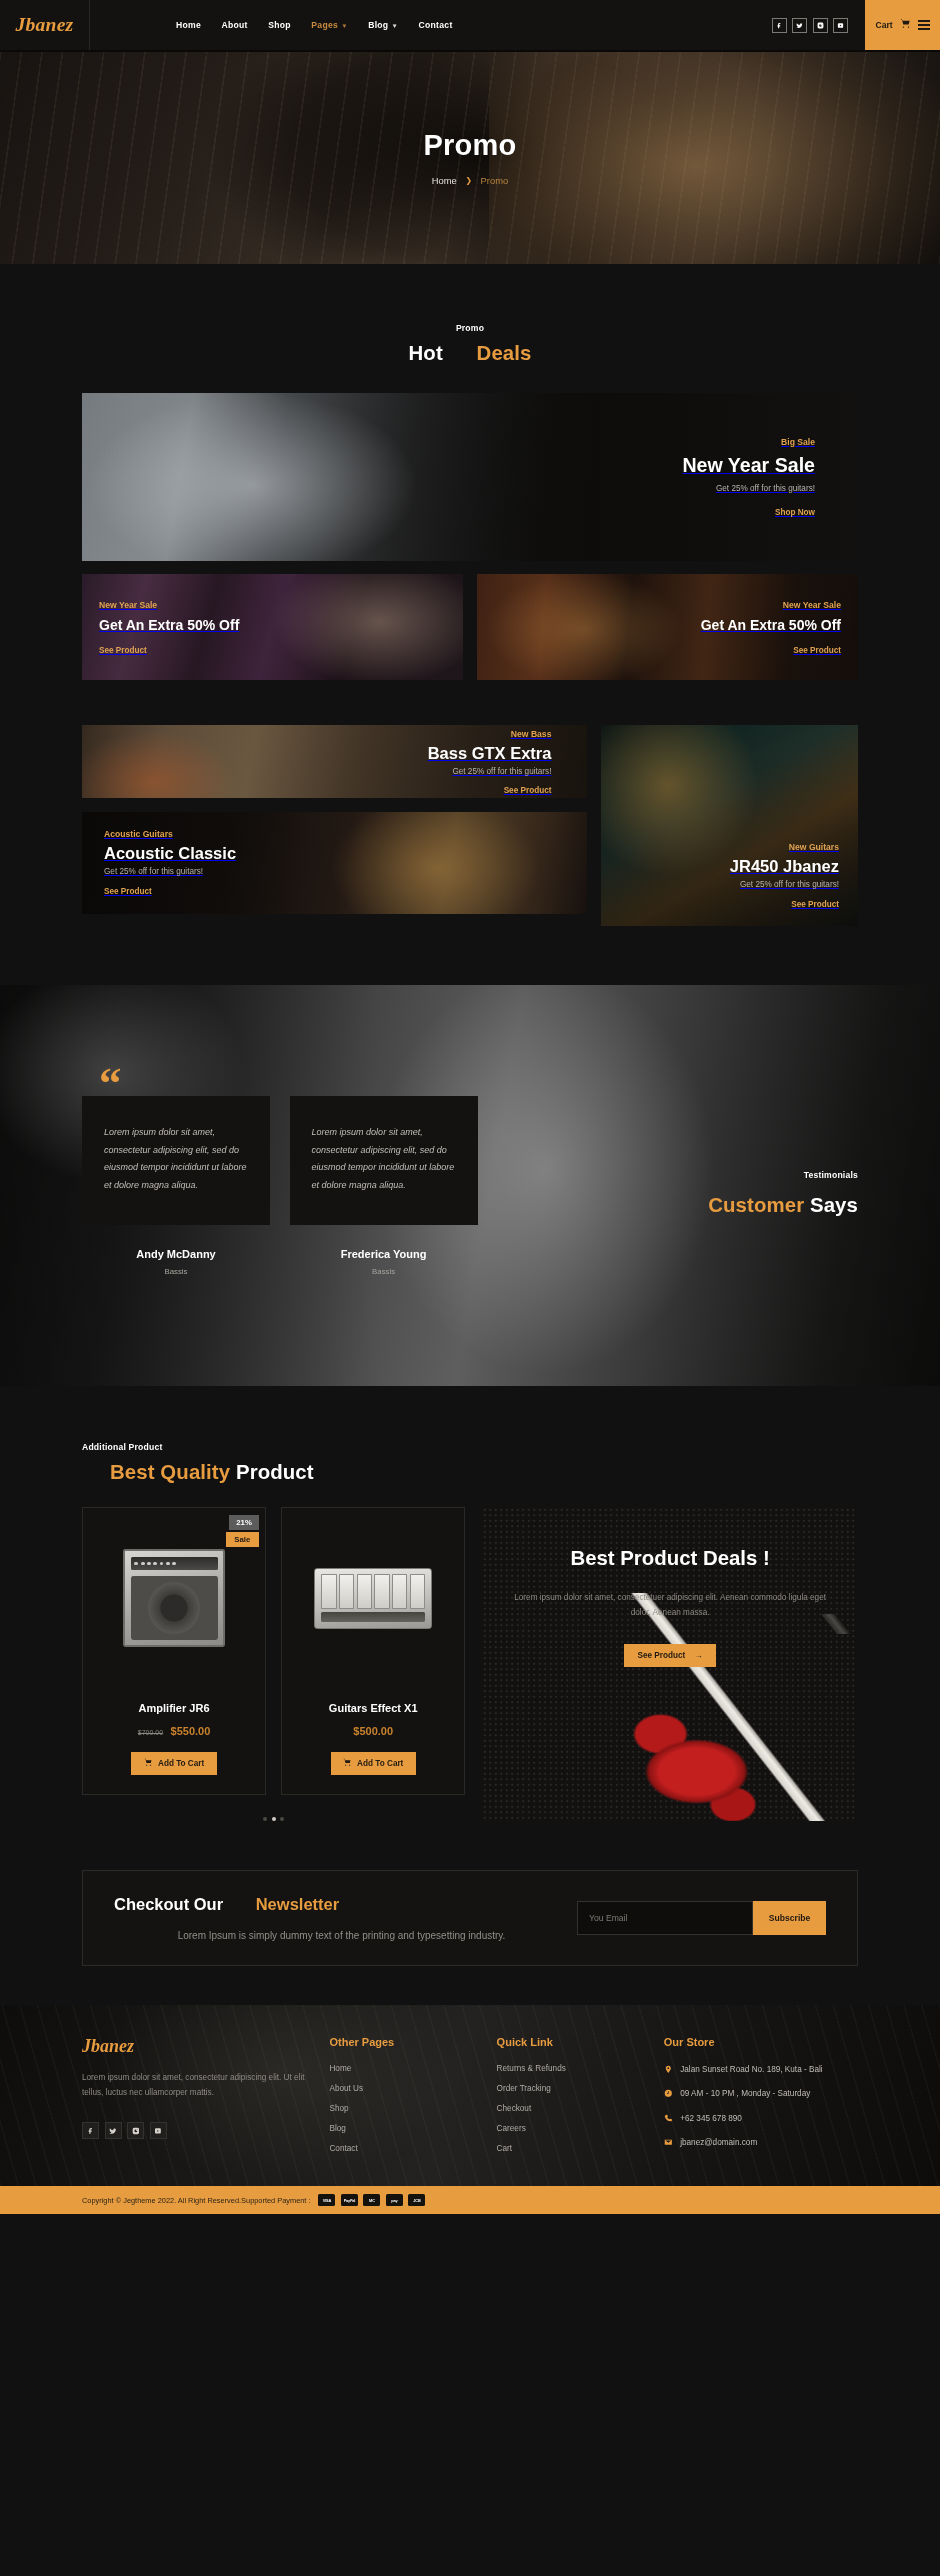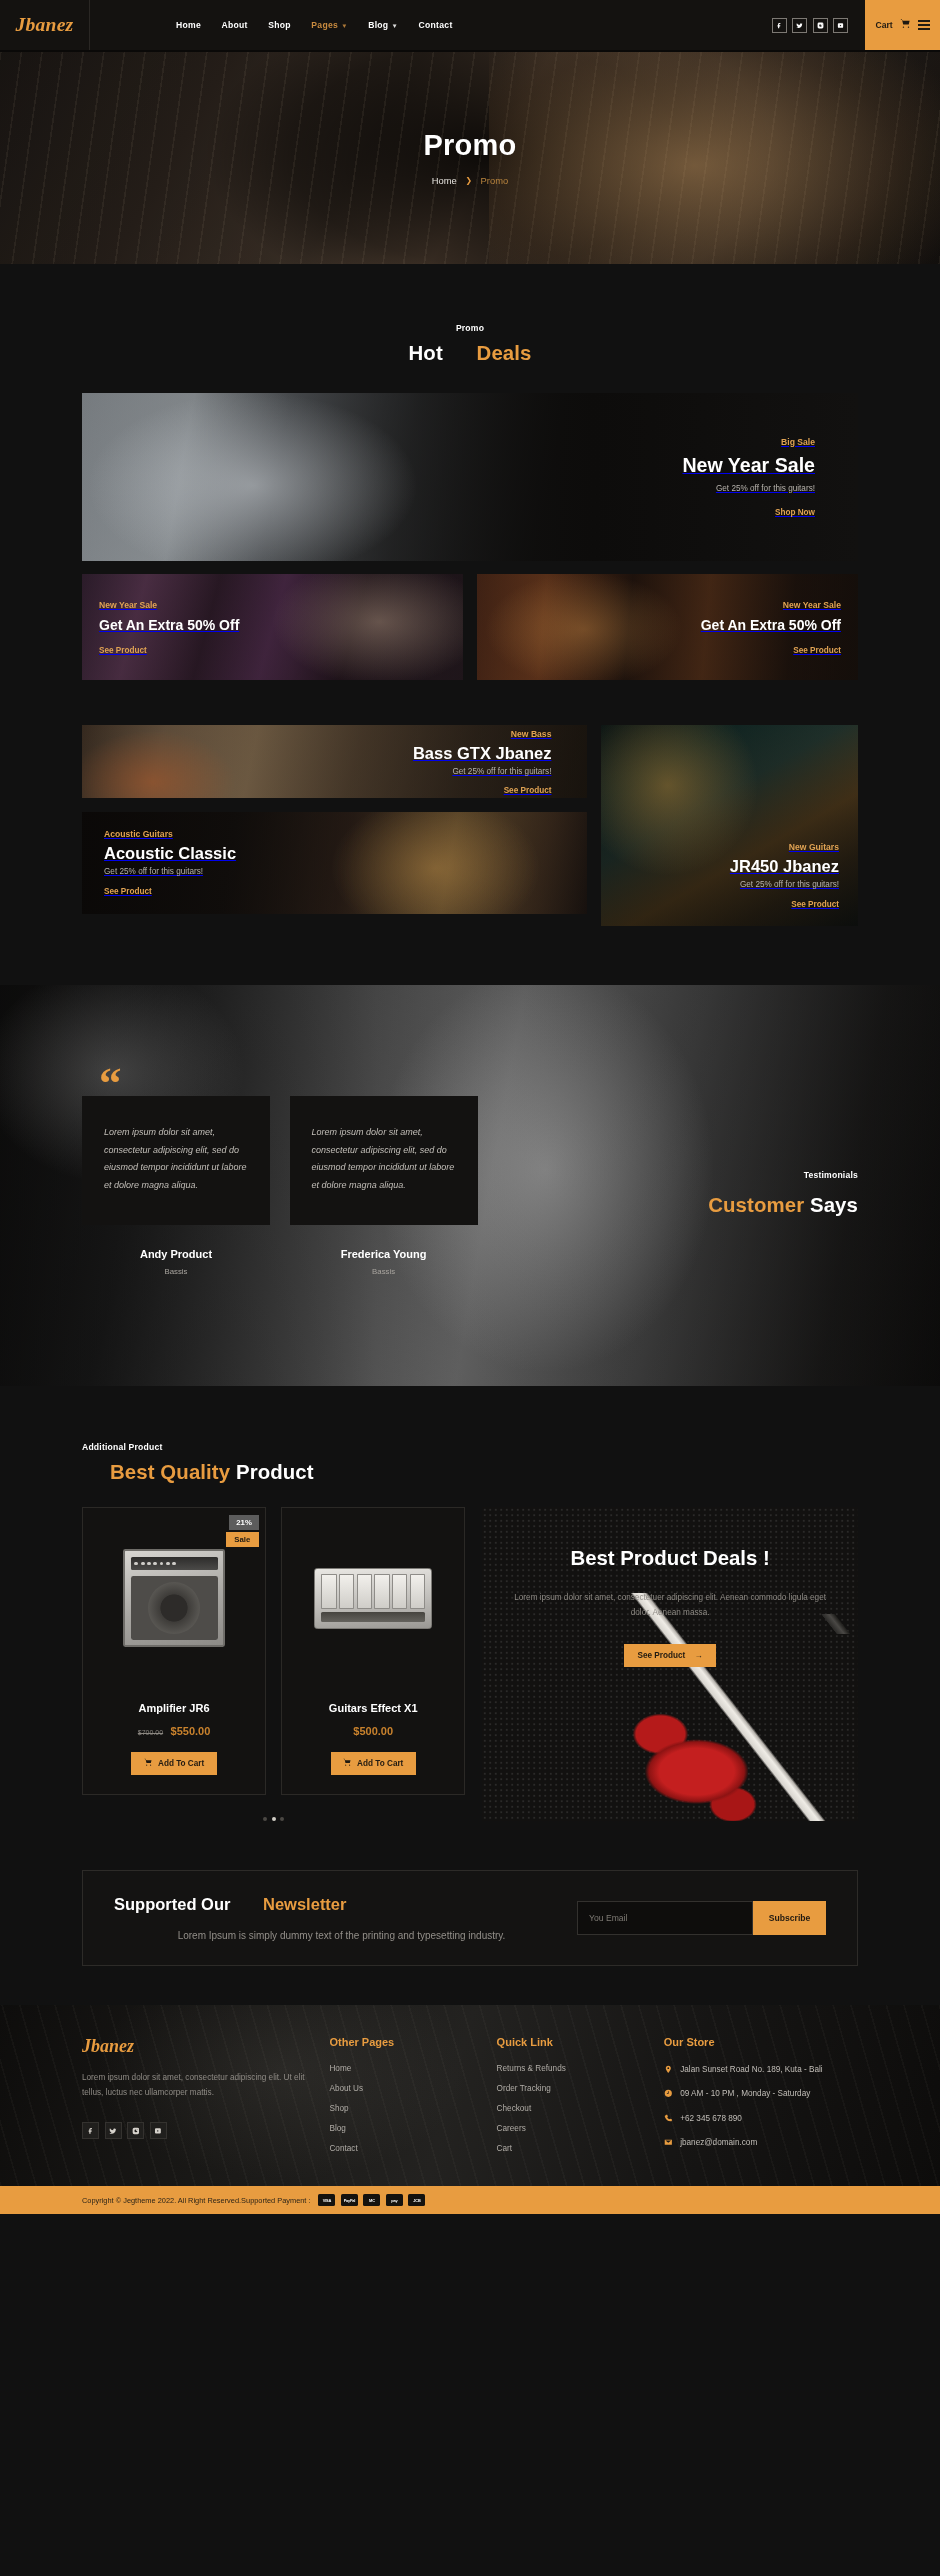--- a/index.html
+++ b/index.html
@@ -321,21 +321,21 @@
         </div>
       </a>
     </div>
 
     <div class="grid-3">
       <div class="col-left">
         <a class="deal bass" href="#">
           <div class="ov"></div>
           <div class="body ta-r">
             <div class="d-kick" style="margin-bottom:4.7px">New Bass</div>
-            <div class="d-title">Bass GTX Jbanez</div>
+            <div class="d-title">Bass GTX Extra</div>
             <div class="d-sub" style="margin-top:4.7px">Get 25% off for this guitars!</div>
             <div class="d-link" style="margin-top:9.4px">See Product</div>
           </div>
         </a>
         <a class="deal acoustic" href="#">
           <div class="ov"></div>
           <div class="body ta-l">
             <div class="d-kick" style="margin-bottom:4.7px">Acoustic Guitars</div>
             <div class="d-title">Acoustic Classic</div>
             <div class="d-sub" style="margin-top:4.7px">Get 25% off for this guitars!</div>
@@ -359,21 +359,21 @@
 </div>
 
 <div class="testi">
   <div class="testi-in">
     <div class="t-cards">
       <div class="t-card">
         <div class="quote">“</div>
         <div class="t-box">
           <div class="t-text">Lorem ipsum dolor sit amet, consectetur adipiscing elit, sed do eiusmod tempor incididunt ut labore et dolore magna aliqua.</div>
         </div>
-        <div class="t-name">Andy Product</div>
+        <div class="t-name">Andy McDanny</div>
         <div class="t-role">Bassis</div>
       </div>
       <div class="t-card">
         <div class="t-box">
           <div class="t-text">Lorem ipsum dolor sit amet, consectetur adipiscing elit, sed do eiusmod tempor incididunt ut labore et dolore magna aliqua.</div>
         </div>
         <div class="t-name">Frederica Young</div>
         <div class="t-role">Bassis</div>
       </div>
     </div>
@@ -479,21 +479,21 @@
       </div>
     </div>
   </div>
 </div>
 
 <div class="news-sec">
   <div class="wrap">
     <div class="news">
       <div class="news-left">
         <div class="news-h">
-          <span>Supported Our</span>
+          <span>Checkout Our</span>
           <span class="accent">Newsletter</span>
         </div>
         <div class="news-p">Lorem Ipsum is simply dummy text of the printing and typesetting industry.</div>
       </div>
       <div class="news-form">
         <input type="text" placeholder="You Email" style="">
         <button>Subscribe</button>
       </div>
     </div>
   </div>

